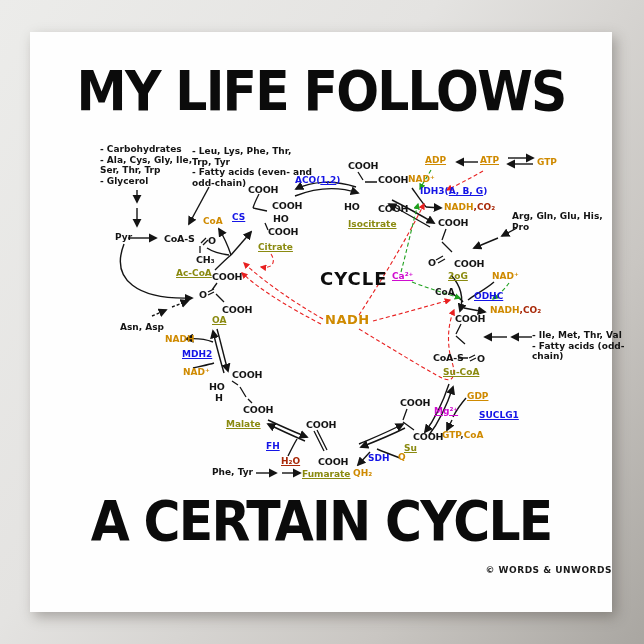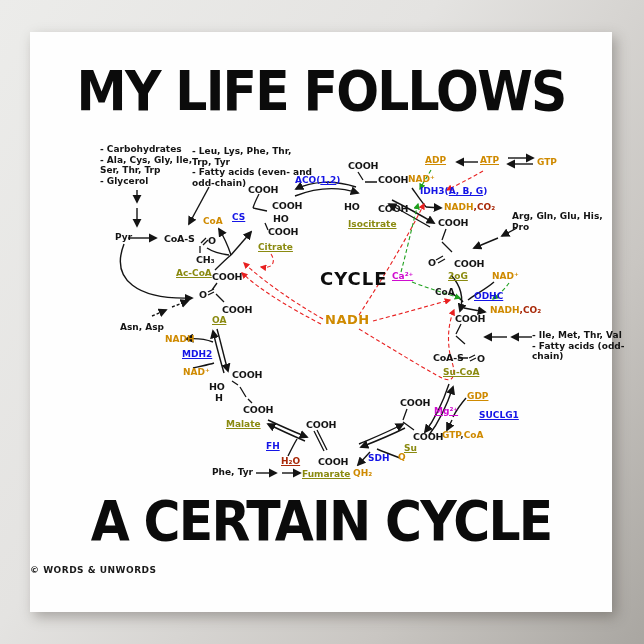--- a/index.html
+++ b/index.html
@@ -13,21 +13,21 @@
     background:#fefefe;box-shadow:4px 5px 12px rgba(60,55,48,.35);
   }
   .title{
     position:absolute;left:0;width:582px;text-align:center;color:#0b0b0b;
     font-family:"DejaVu Sans",sans-serif;font-weight:800;font-size:56px;
     letter-spacing:-2px;transform:scaleX(.9);transform-origin:center;white-space:nowrap;
   }
   .title-top{top:26px;}
   .title-bottom{top:456px;}
   .copyright{
-    position:absolute;left:0;top:533px;width:582px;text-align:left;
+    position:absolute;left:0;top:533px;width:582px;text-align:right;
     font-size:9px;font-weight:bold;color:#1a1a1a;letter-spacing:.5px;
   }
   .diagram{position:absolute;left:0;top:0;width:582px;height:580px;margin-left:32px;}
   .diagram svg{position:absolute;left:0;top:0;}
   .lbl{
     position:absolute;font-size:9px;font-weight:bold;color:#141414;
     line-height:1.18;white-space:pre-line;
   }
   .formula{font-size:9.5px;letter-spacing:-.2px;white-space:nowrap;}
   .orange{color:#cf8a00}

